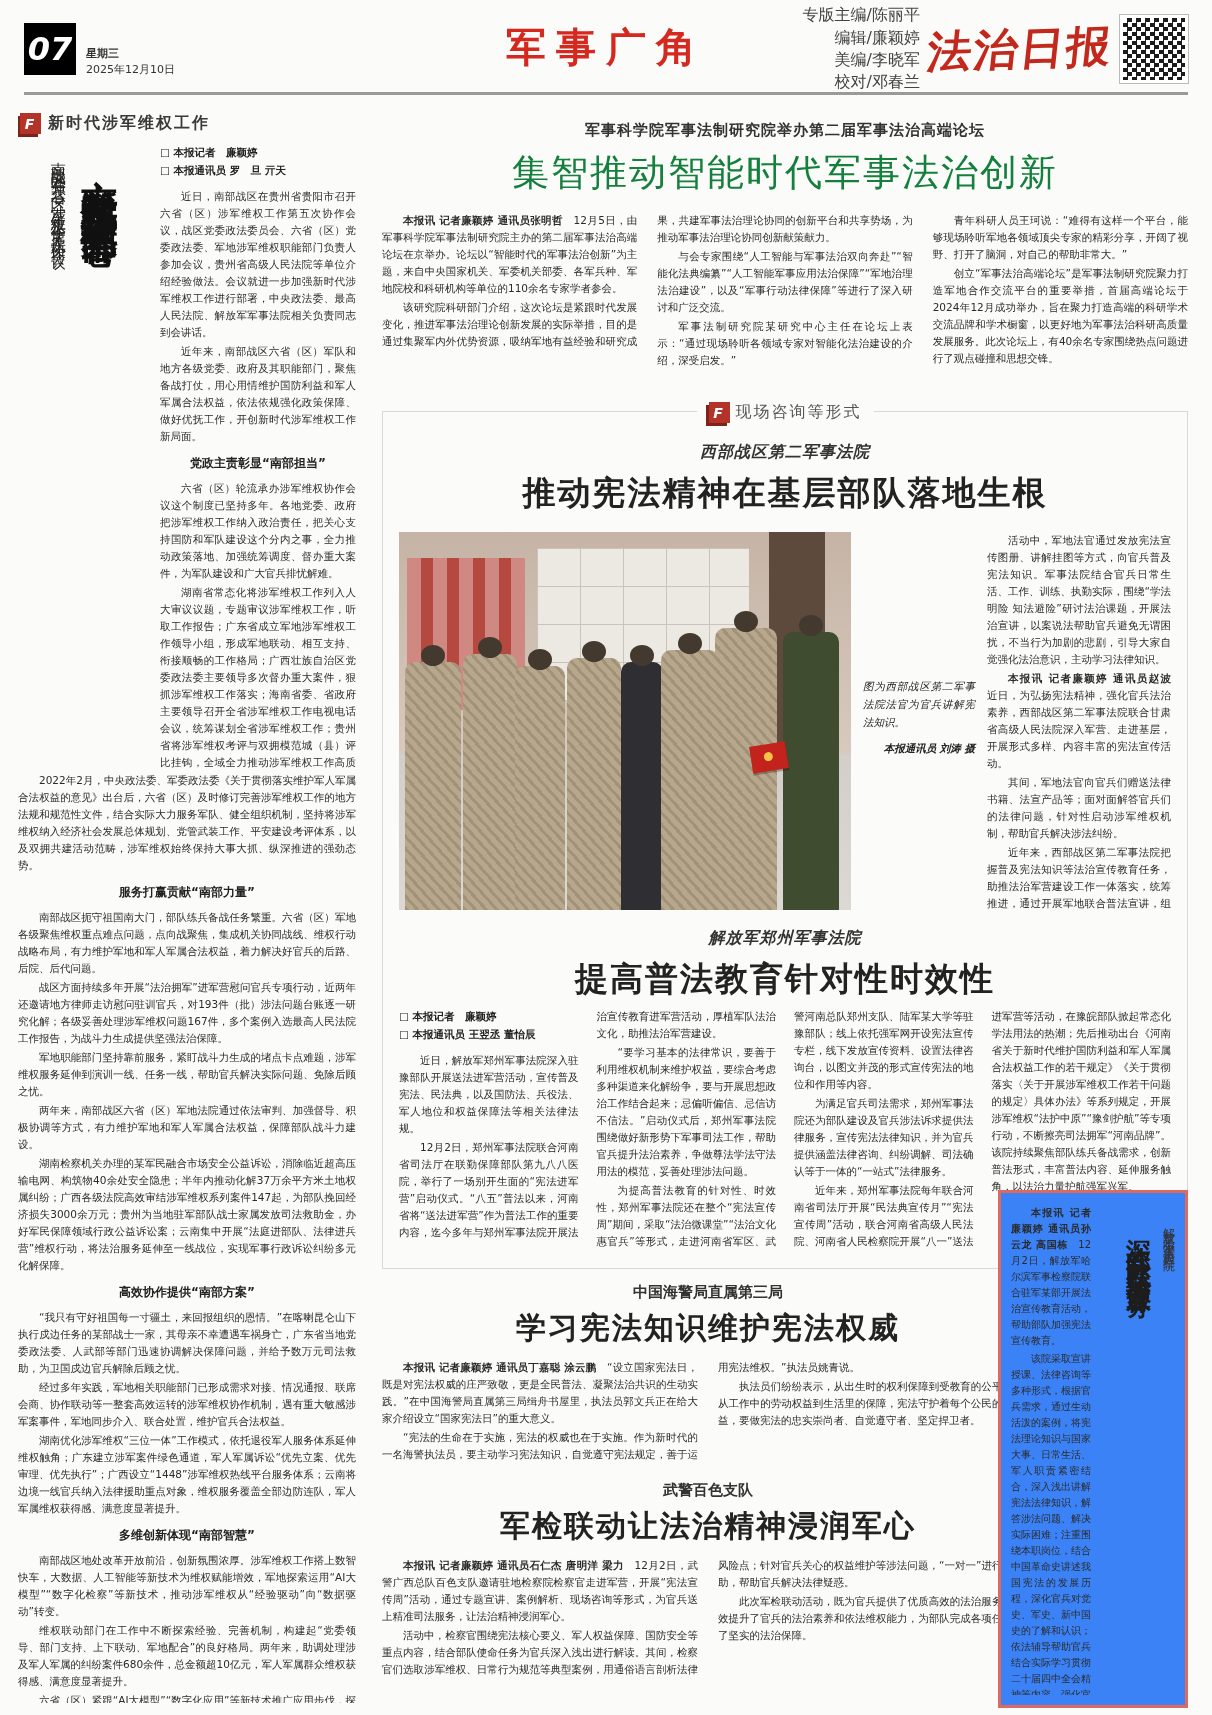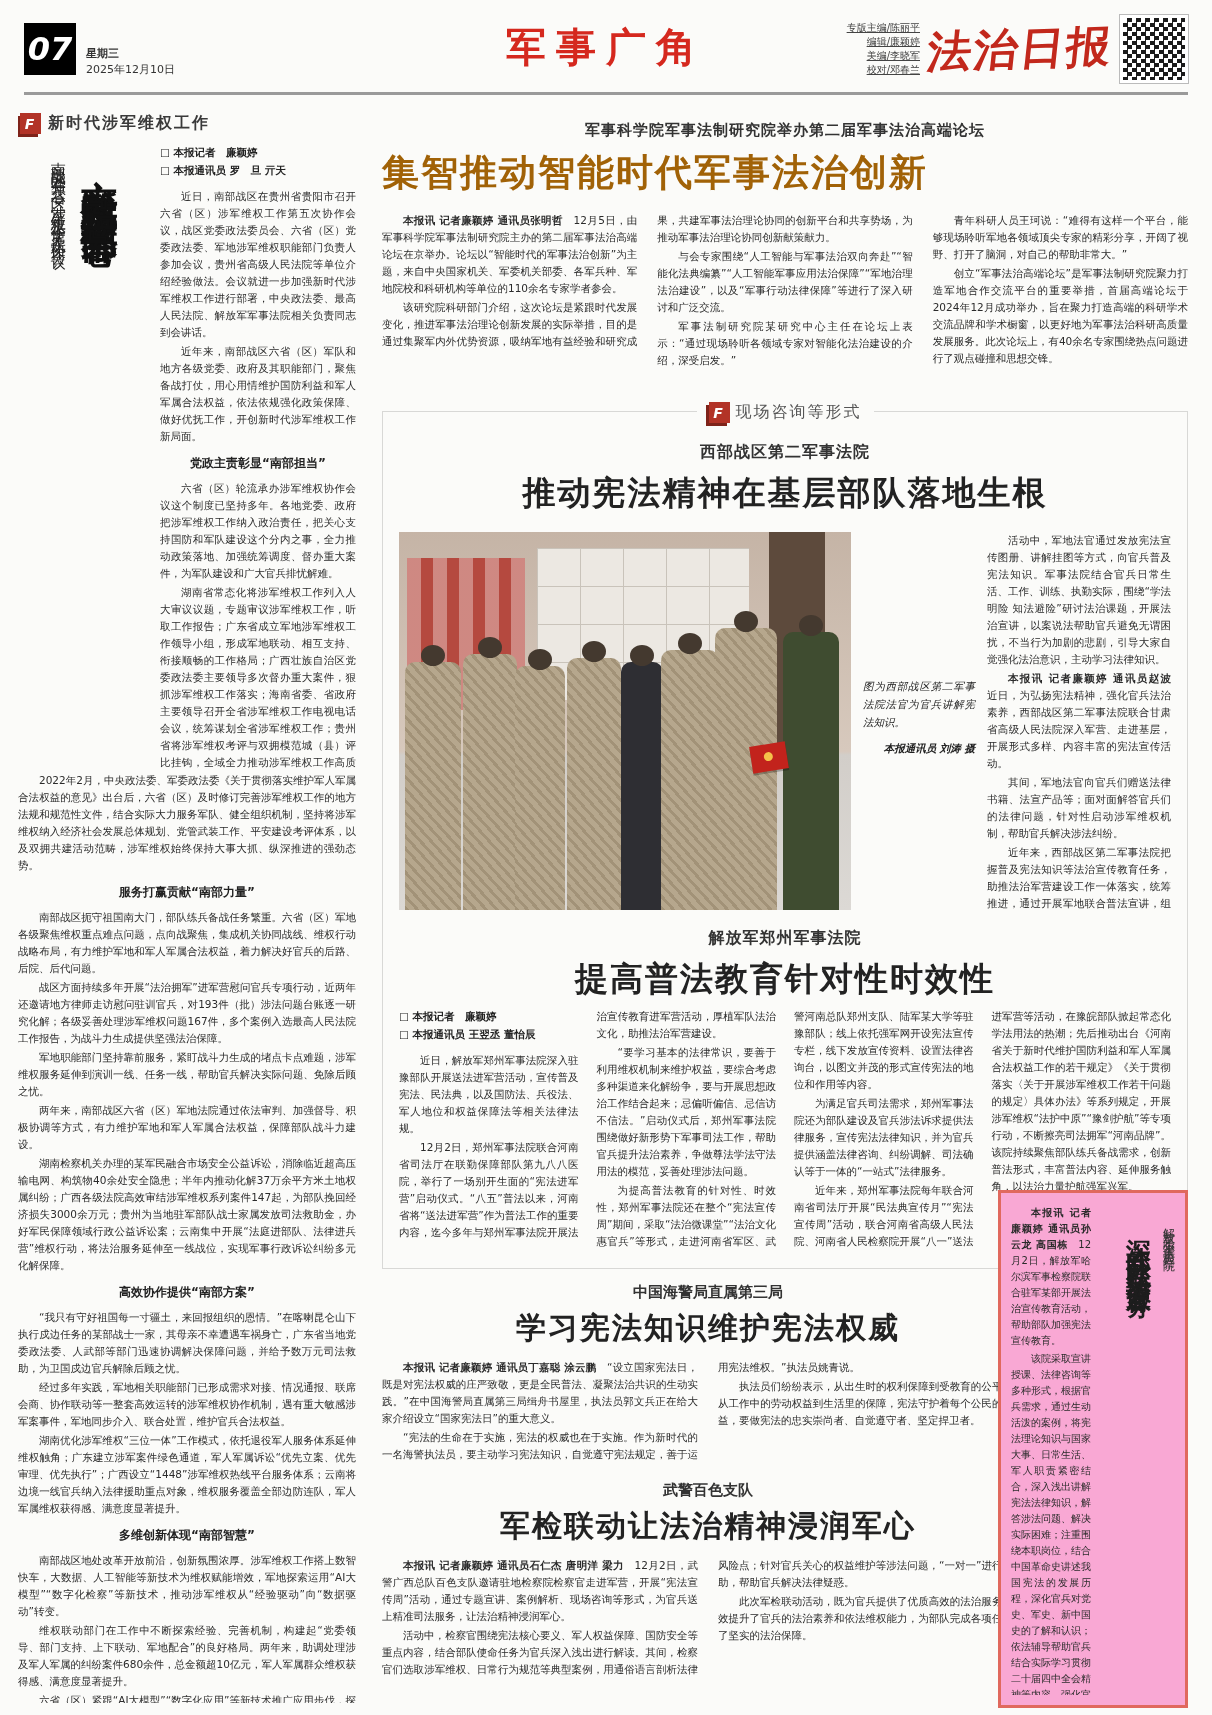--- a/index.html
+++ b/index.html
@@ -6,21 +6,21 @@
   body{width:1212px;height:1715px;background:#fbfbf9;font-family:"DejaVu Sans","Liberation Sans",sans-serif;color:#2b2b2b;overflow:hidden;position:relative;}
   .page{width:1212px;height:1715px;position:relative;}
 
   
   .hdr{height:92px;margin:0 24px;border-bottom:3px solid #9a9a9a;position:relative;display:flex;align-items:center;}
   .pageno{width:52px;height:52px;background:#000000;color:#fff;font-weight:bold;font-size:32px;font-style:italic;display:flex;align-items:center;justify-content:center;margin-top:6px;}
   .dateblk{margin-left:10px;margin-top:32px;font-size:11px;line-height:1.45;color:#333;}
   .dateblk .wd{font-weight:bold;}
   .htitle{position:absolute;left:0;right:0;text-align:center;top:20px;font-size:40px;font-weight:bold;color:#d5281e;letter-spacing:10px;}
   .hright{margin-left:auto;display:flex;align-items:center;gap:8px;margin-top:6px;}
-  .credits{font-size:10px;color:#444;text-align:right;line-height:1.4;text-decoration:underline;}
+  .credits{font-size:16px;color:#444;text-align:right;line-height:1.4;}
   .masthead{font-size:44px;font-weight:bold;color:#c2281c;transform:skewX(-8deg) rotate(-2deg);letter-spacing:2px;font-family:"DejaVu Serif","Liberation Serif",serif;}
   .qr{width:62px;height:62px;border:3px solid #fff;outline:1px solid #bbb;background:repeating-conic-gradient(#1b1b1b 0% 25%,#fff 0% 50%) 0 0/9px 9px;}
 
   
   .main{display:flex;margin:0 24px 0 18px;padding-top:12px;}
   .leftcol{width:338px;flex:none;padding-right:14px;height:1596px;overflow:hidden;}
   .rightcol{flex:1;position:relative;padding-left:12px;height:1596px;}
 
   .kickerline{display:flex;align-items:center;gap:7px;font-size:16px;font-weight:bold;color:#3a3a3a;letter-spacing:2px;margin:6px 0 10px 2px;}
   .fcube{width:21px;height:21px;background:#b23327;color:#fff;font-weight:bold;font-style:italic;font-size:14px;display:flex;align-items:center;justify-content:center;box-shadow:-3px 3px 0 #7e231a;flex:none;}
@@ -31,30 +31,30 @@
   .vsub{writing-mode:vertical-rl;font-size:15px;letter-spacing:4px;color:#222;font-weight:500;}
   .vmain{writing-mode:vertical-rl;font-size:37px;font-weight:bold;color:#111;letter-spacing:4px;line-height:1.15;}
   .la-toptext{flex:1;overflow:hidden;height:624px;}
   .byline{font-size:10.5px;font-weight:bold;line-height:1.7;color:#222;}
   p.bp{font-size:10.5px;line-height:1.62;text-align:justify;margin:0 0 2px 0;text-indent:2em;}
   .subhead{font-size:12px;font-weight:bold;text-align:center;margin:10px 0 8px 0;color:#222;}
   .la-rest{margin-top:4px;}
 
   
   .f-kicker{text-align:center;font-size:15px;font-weight:bold;color:#333;margin-top:14px;letter-spacing:1px;}
-  .f-head{font-size:37px;font-weight:bold;color:#a16207;letter-spacing:2px;margin:8px 0 14px 0;}
+  .f-head{text-align:center;font-size:37px;font-weight:normal;color:#15803d;letter-spacing:2px;margin:8px 0 14px 0;}
   .f-body{column-count:3;column-gap:20px;column-fill:auto;height:168px;overflow:hidden;}
   .inby{font-weight:bold;}
 
   
   .secdiv{display:flex;align-items:center;gap:8px;justify-content:center;margin-top:22px;position:relative;z-index:2;}
   .secdiv .lab{display:flex;align-items:center;gap:6px;background:#fbfbf9;padding:0 12px;font-size:16px;color:#555;letter-spacing:2px;}
   .secbox{border:1px solid #d8d8d6;margin-top:-12px;padding:30px 16px 10px 16px;position:relative;z-index:1;background:#fbfbf9;}
 
-  .w-kicker{text-align:center;font-size:16px;font-weight:bold;color:#333;letter-spacing:1px;}
+  .w-kicker{text-align:center;font-size:16px;font-weight:bold;color:#333;letter-spacing:1px;font-style:italic;}
   .w-head{text-align:center;font-size:33px;font-weight:bold;color:#222;letter-spacing:2px;margin:8px 0 16px 0;}
   .w-content{display:flex;gap:12px;}
   .photo{width:452px;height:378px;flex:none;position:relative;overflow:hidden;background:linear-gradient(180deg,#c5b4a6 0%,#d7c9bd 58%,#d2cec9 59%,#dcd9d5 100%);}
   .pb-red{position:absolute;left:8px;top:26px;width:118px;height:152px;background:#b5493f;background-image:repeating-linear-gradient(90deg,rgba(255,255,255,.35) 0 14px,rgba(255,255,255,0) 14px 26px);}
   .pb-post{position:absolute;left:138px;top:16px;width:212px;height:152px;background:#ece8e2;background-image:repeating-linear-gradient(90deg,#c9c3ba 0 1px,transparent 1px 43px),repeating-linear-gradient(180deg,#c9c3ba 0 1px,transparent 1px 38px);}
   .pb-door{position:absolute;right:26px;top:0;width:56px;height:235px;background:#5d4a3c;}
   .fig{position:absolute;border-radius:10px 10px 0 0;background-color:#b6a78d;background-image:repeating-linear-gradient(48deg,rgba(110,92,64,.28) 0 3px,rgba(0,0,0,0) 3px 8px);}
   .fig>i{position:absolute;top:-17px;left:50%;transform:translateX(-50%);width:24px;height:21px;border-radius:50%;background:#44392f;}
   .book{position:absolute;left:352px;top:212px;width:36px;height:27px;background:#c2231c;transform:rotate(-9deg);box-shadow:0 2px 0 rgba(0,0,0,.25);}
   .book:after{content:"";position:absolute;left:13px;top:8px;width:9px;height:9px;border-radius:50%;background:#f5c24a;}
@@ -66,21 +66,21 @@
 
   
   .bottom{position:relative;margin-top:14px;}
   .narrowwrap{width:652px;}
   .b-kicker{text-align:center;font-size:15px;font-weight:bold;color:#333;}
   .b-head{text-align:center;font-size:30px;font-weight:bold;color:#222;letter-spacing:2px;margin:6px 0 10px 0;}
   .hj-body{column-count:2;column-gap:20px;column-fill:auto;height:106px;overflow:hidden;}
   .wj-body{column-count:2;column-gap:20px;column-fill:auto;height:150px;overflow:hidden;}
 
   
-  .redbox{position:absolute;right:0;top:1083px;width:190px;height:518px;border:3px solid #e0695e;background:#f9a8d4;box-sizing:border-box;padding:12px 8px 10px 10px;display:flex;gap:8px;z-index:5;}
+  .redbox{position:absolute;right:0;top:1083px;width:190px;height:518px;border:3px solid #e0695e;background:#3b82f6;box-sizing:border-box;padding:12px 8px 10px 10px;display:flex;gap:8px;z-index:5;}
   .rb-body{flex:1;overflow:hidden;}
   .rb-body p{font-size:10px;line-height:1.6;text-align:justify;margin:0 0 2px 0;text-indent:2em;}
   .rb-heads{width:78px;flex:none;display:flex;flex-direction:row;justify-content:flex-end;gap:8px;padding-top:14px;}
   .rb-vh{writing-mode:vertical-rl;font-size:25px;font-weight:bold;color:#1d1d1d;letter-spacing:5px;line-height:1.1;}
   .rb-vk{writing-mode:vertical-rl;font-size:12px;color:#333;letter-spacing:3px;}
 </style>
 </head>
 <body>
 
 <div class="page">

